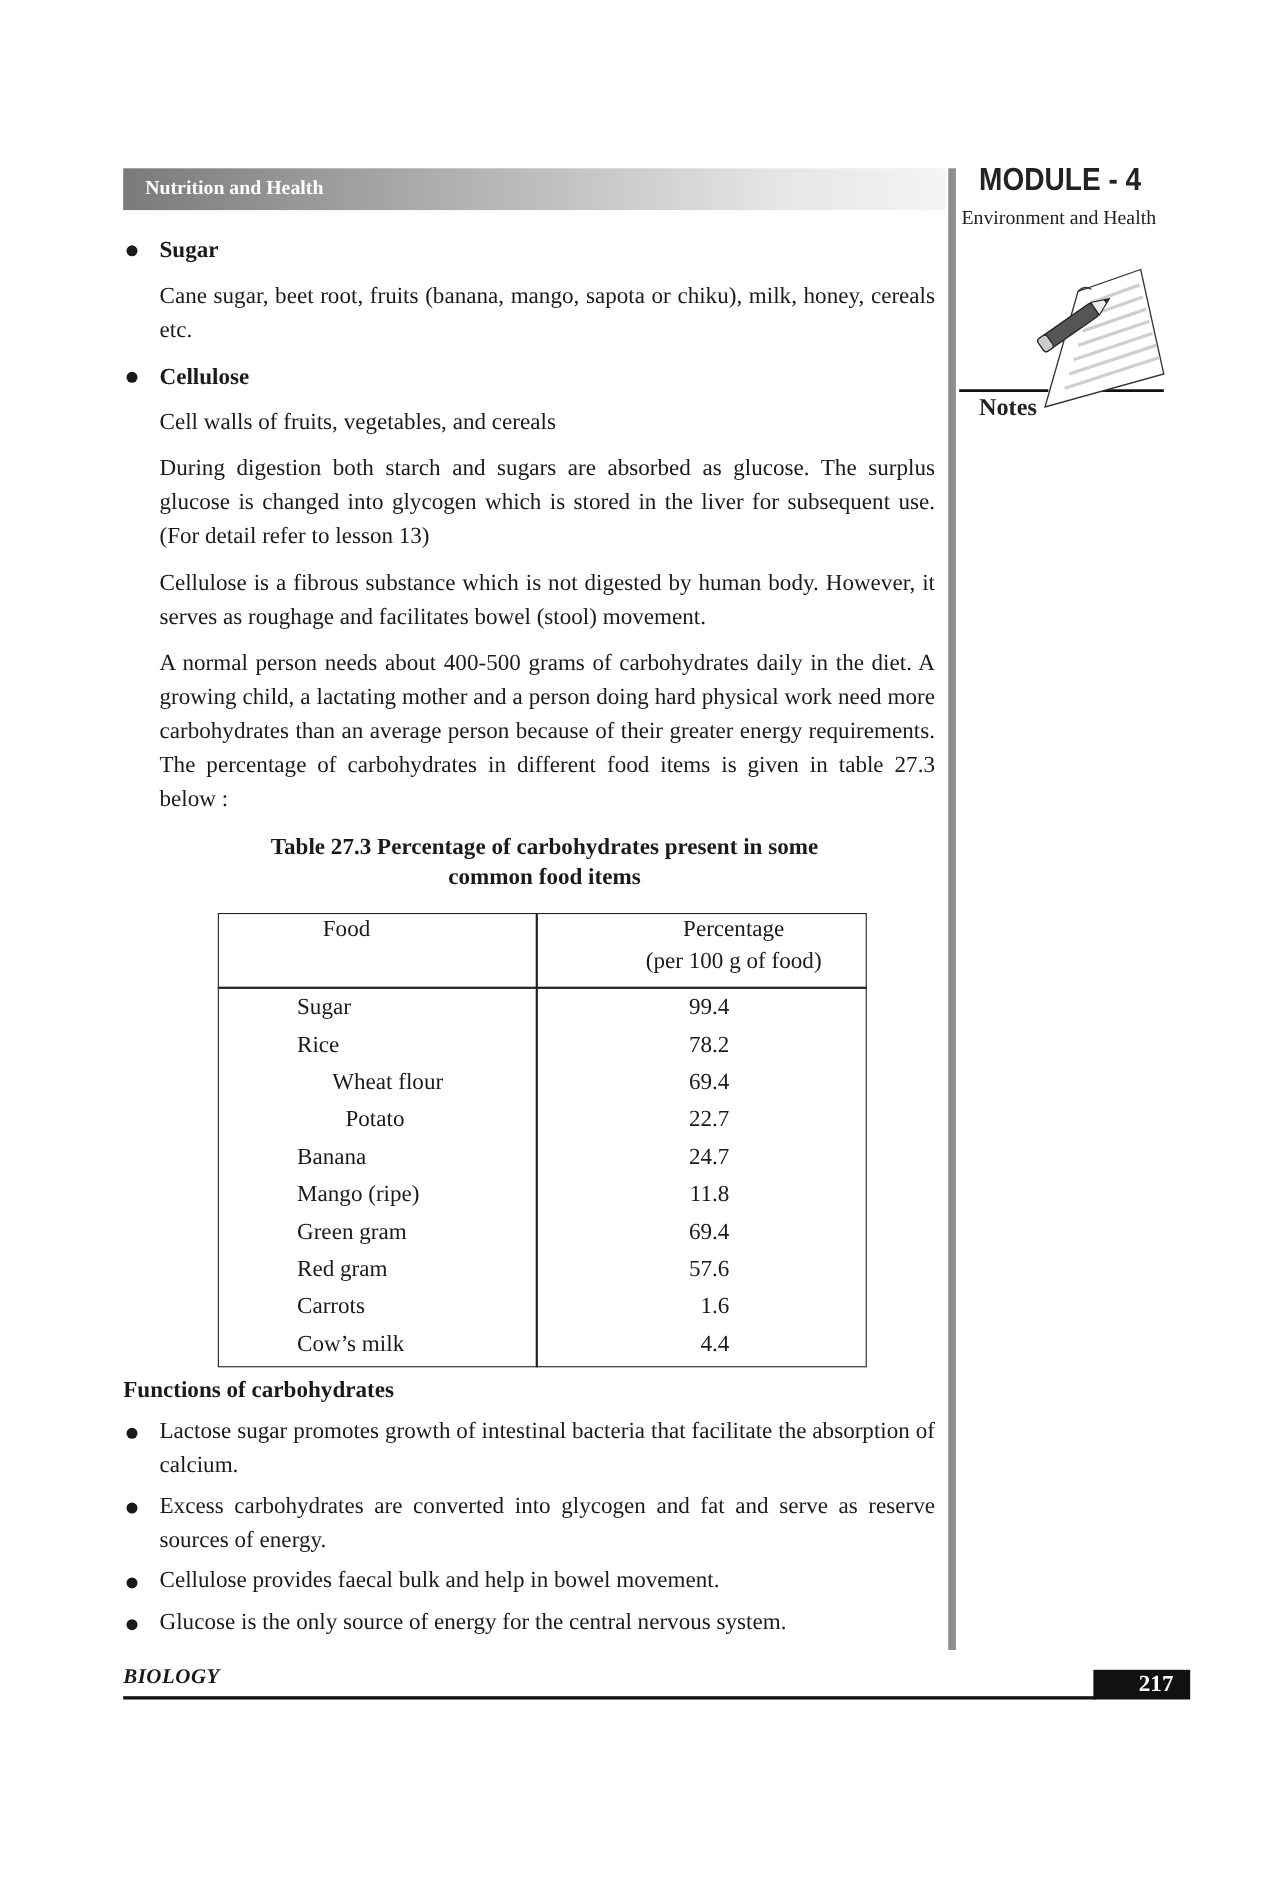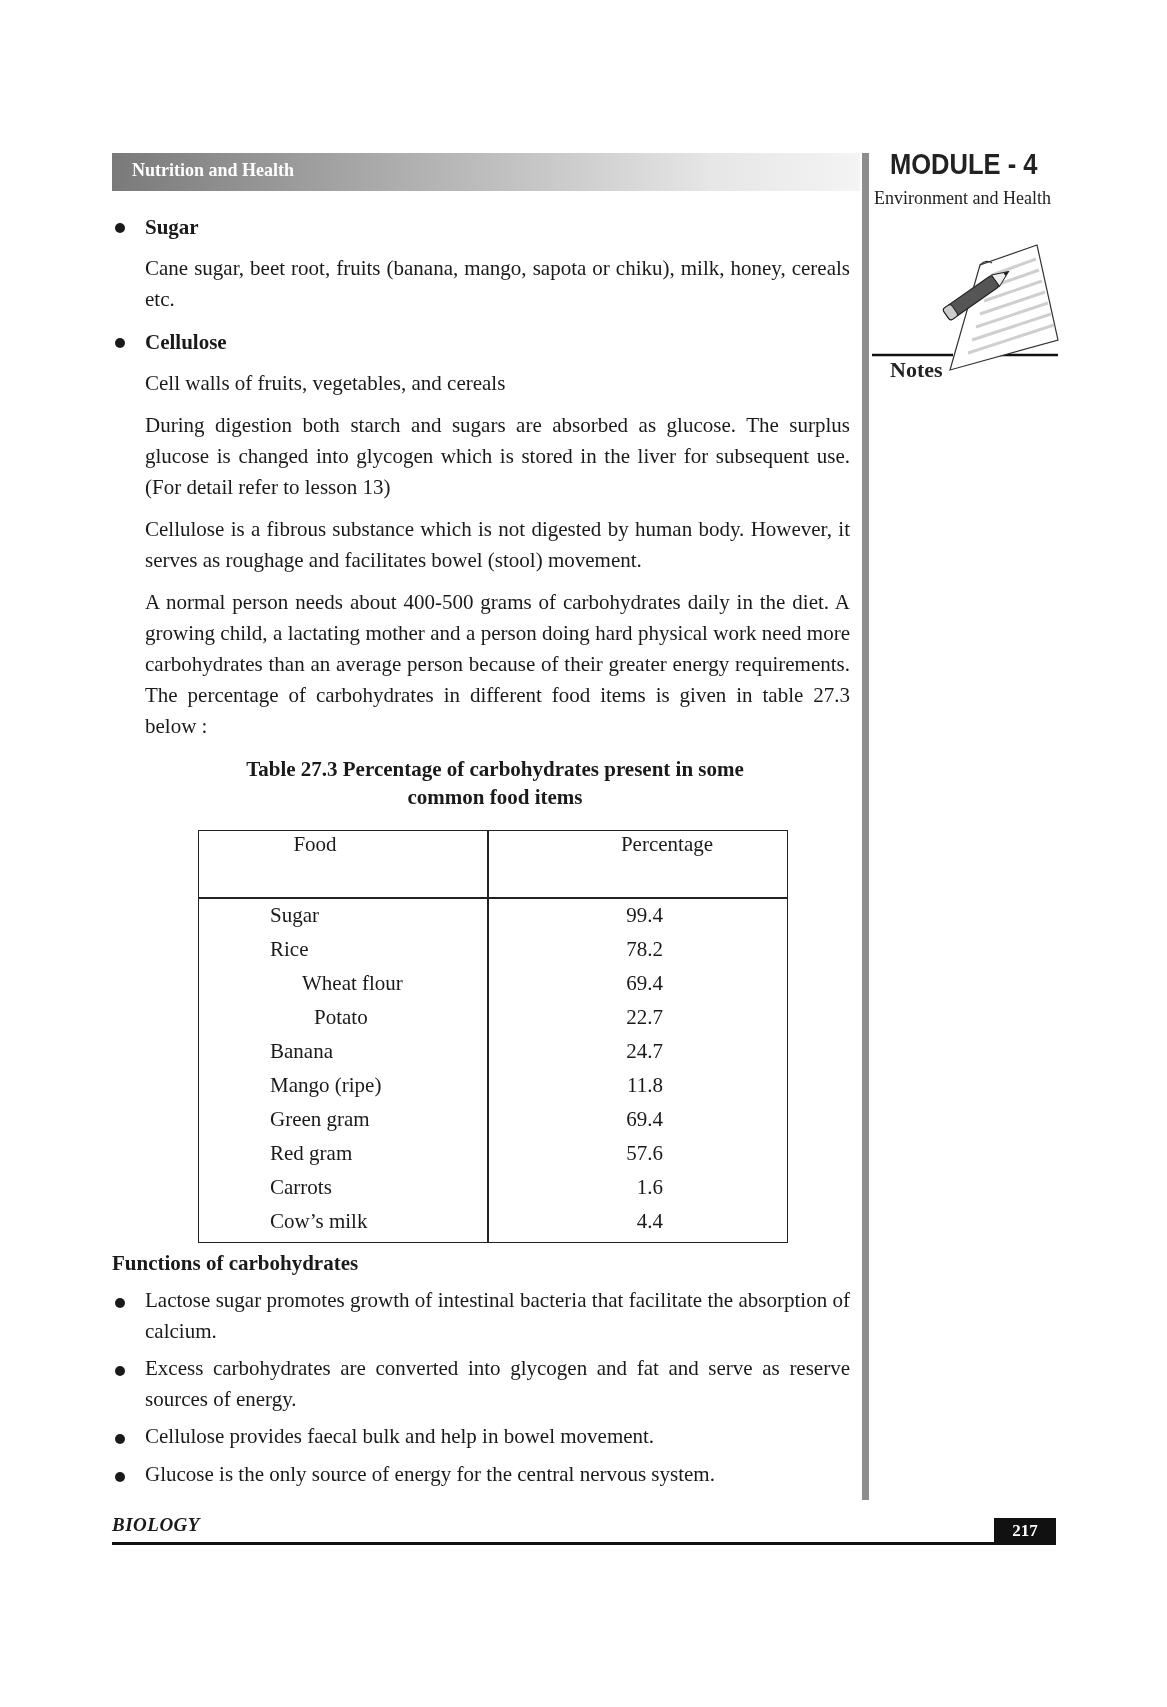--- a/index.html
+++ b/index.html
@@ -31,21 +31,21 @@
   #table-mid { left:487px; top:830px; width:1.5px; height:413px; background:#222; }
   #table-headline { left:198px; top:897px; width:590px; height:1.5px; background:#222; }
   .th { font-size:21px; line-height:29px; text-align:center; }
   .td-food { font-size:21px; left:270px; }
   .td-val { font-size:21px; width:60px; text-align:right; left:603px; }
 
   
   #footer-title { left:112px; top:1514px; font-style:italic; font-weight:bold; font-size:19px; letter-spacing:0.5px; }
   #footer-line { left:112px; top:1542px; width:884px; height:2.5px; background:#111; }
   #page-box { left:994px; top:1518px; width:62px; height:27px; background:#111; color:#fff; font-weight:bold;
-    font-size:17px; text-align:center; line-height:25px; }
+    font-size:21px; text-align:center; line-height:25px;padding-left:26px; }
 </style>
 </head>
 <body>
 
 <div id="header-band" class="abs">
   <span>Nutrition and Health</span>
 </div>
 
 <div id="vbar" class="abs"></div>
 <div id="module-title" class="abs">MODULE - 4</div>
@@ -90,20 +90,21 @@
   <div>Table 27.3 Percentage of carbohydrates present in some</div>
   <div>common food items</div>
 </div>
 
 <div id="food-table" class="abs"></div>
 <div id="table-mid" class="abs"></div>
 <div id="table-headline" class="abs"></div>
 <div class="abs th" style="left:200px;top:830px;width:230px;">Food</div>
 <div class="abs th" style="left:490px;top:830px;width:298px;padding-left:28px;">
   <div>Percentage</div>
+  <div>(per 100 g of food)</div>
 </div>
 
 <div id="table-rows">
     <div class="abs td-food" style="top: 903px;">Sugar</div>
     <div class="abs td-val" style="top: 903px;">99.4</div>
     <div class="abs td-food" style="top: 937px;">Rice</div>
     <div class="abs td-val" style="top: 937px;">78.2</div>
     <div class="abs td-food" style="top: 971px; margin-left: 32px;">Wheat flour</div>
     <div class="abs td-val" style="top: 971px;">69.4</div>
     <div class="abs td-food" style="top: 1005px; margin-left: 44px;">Potato</div>

